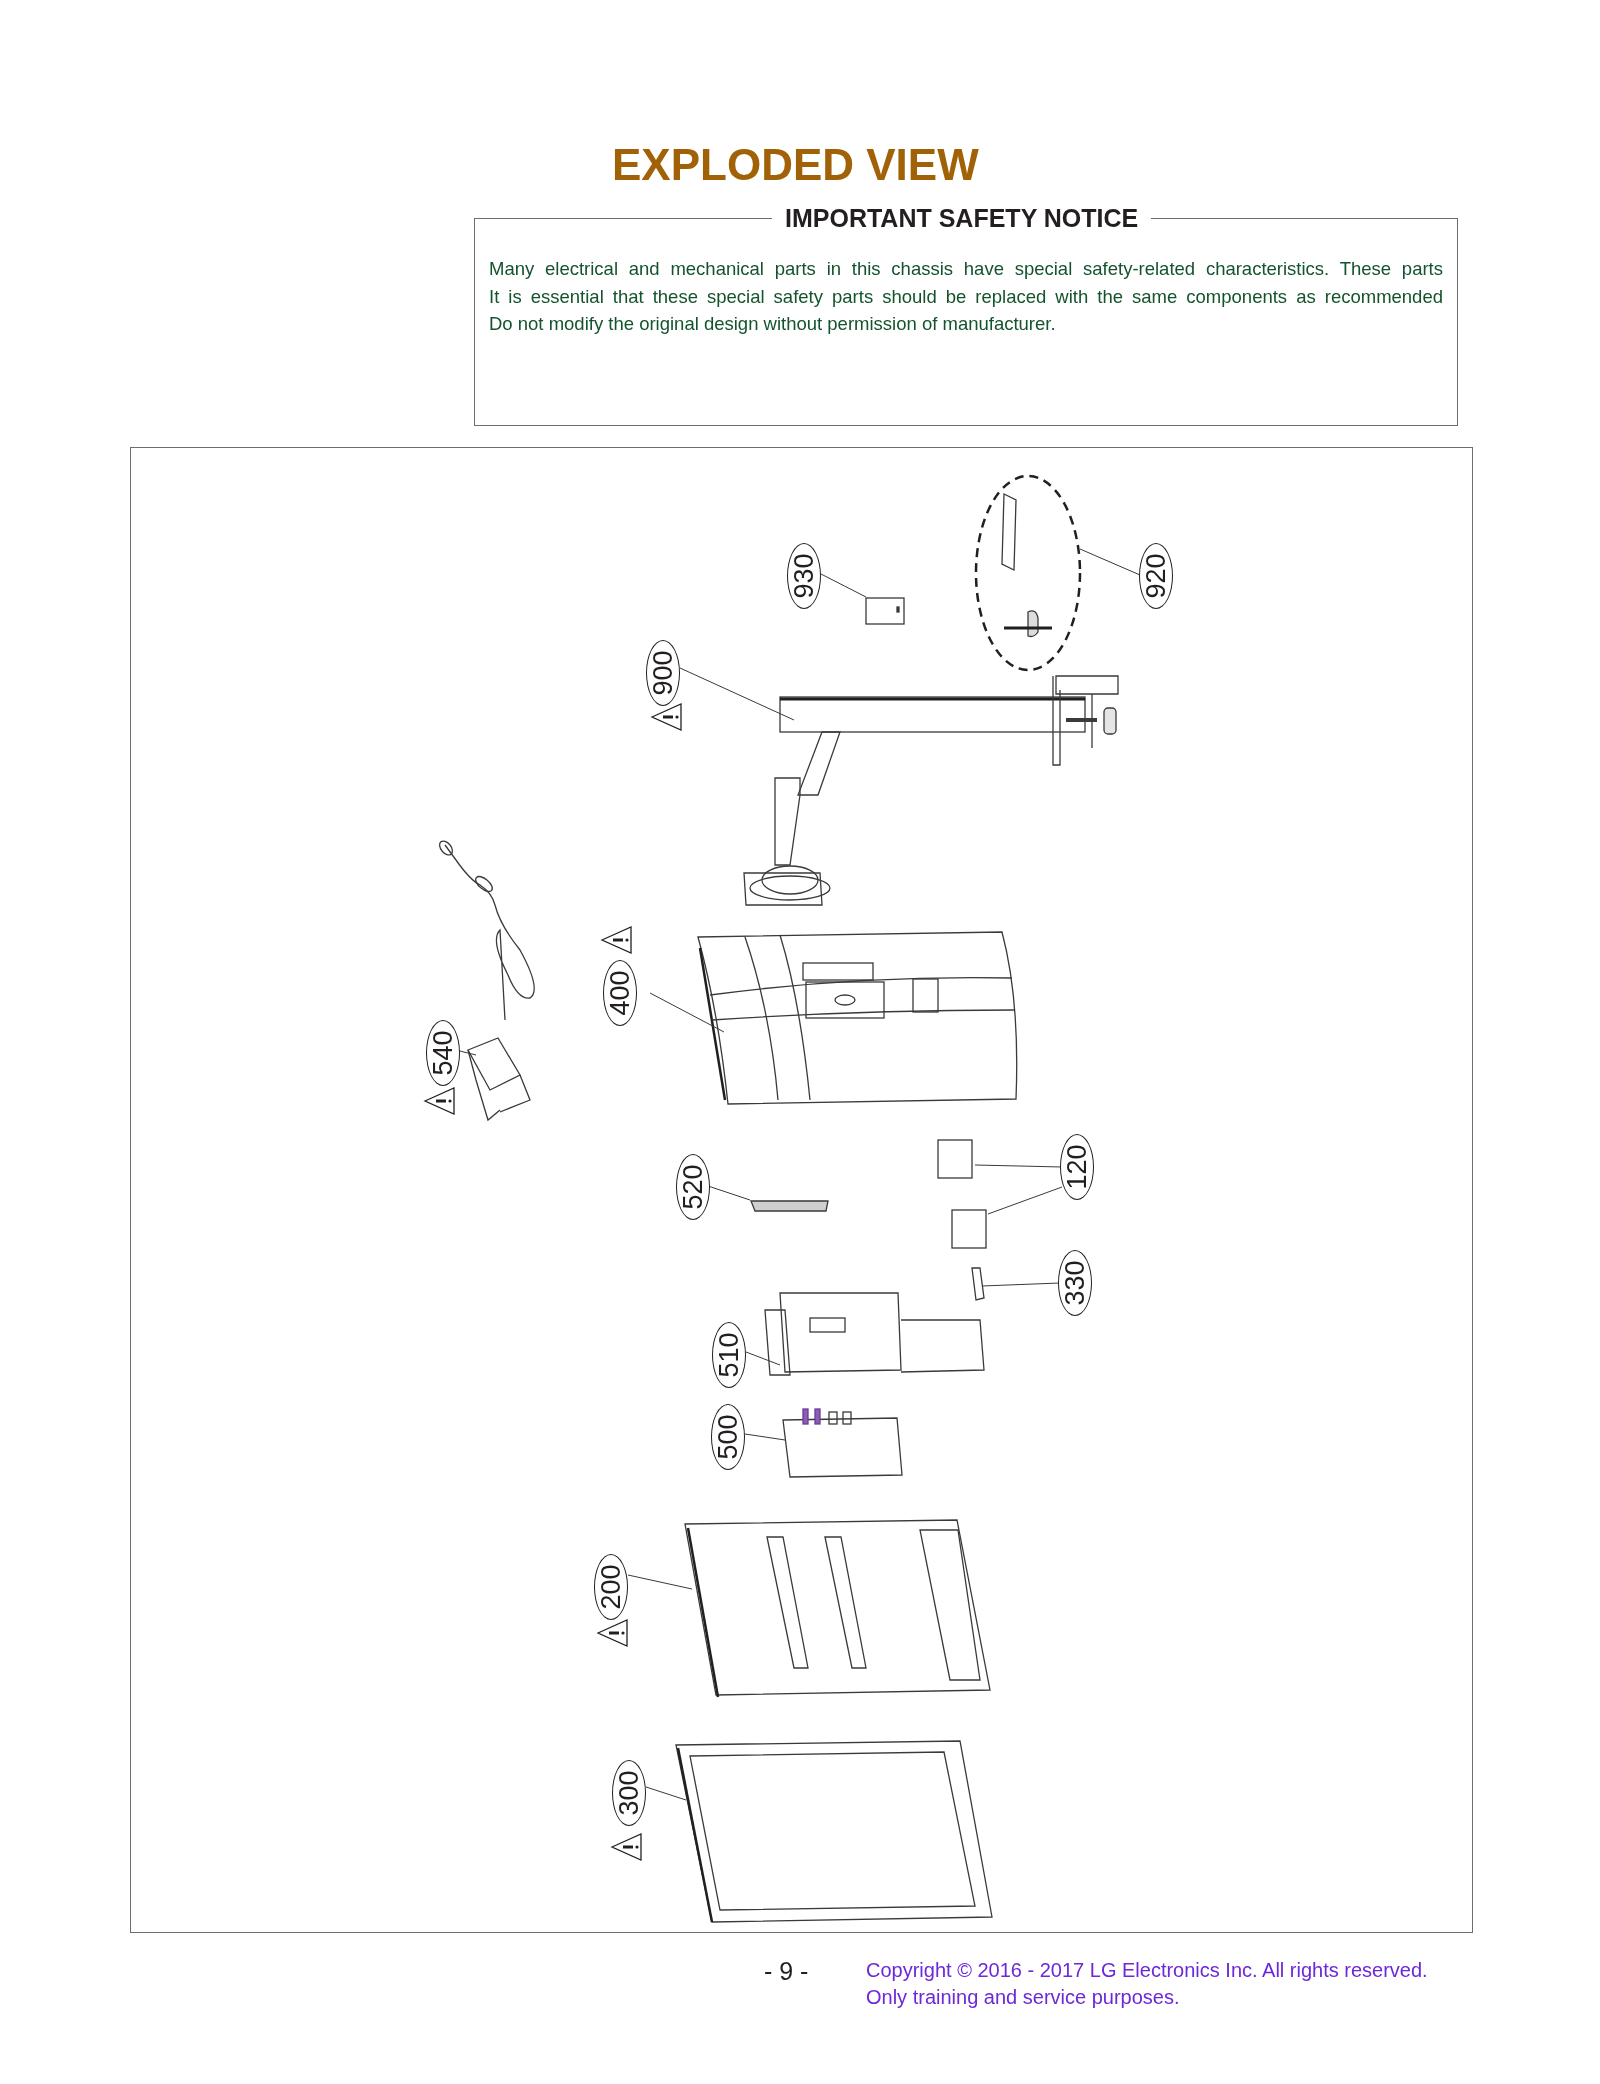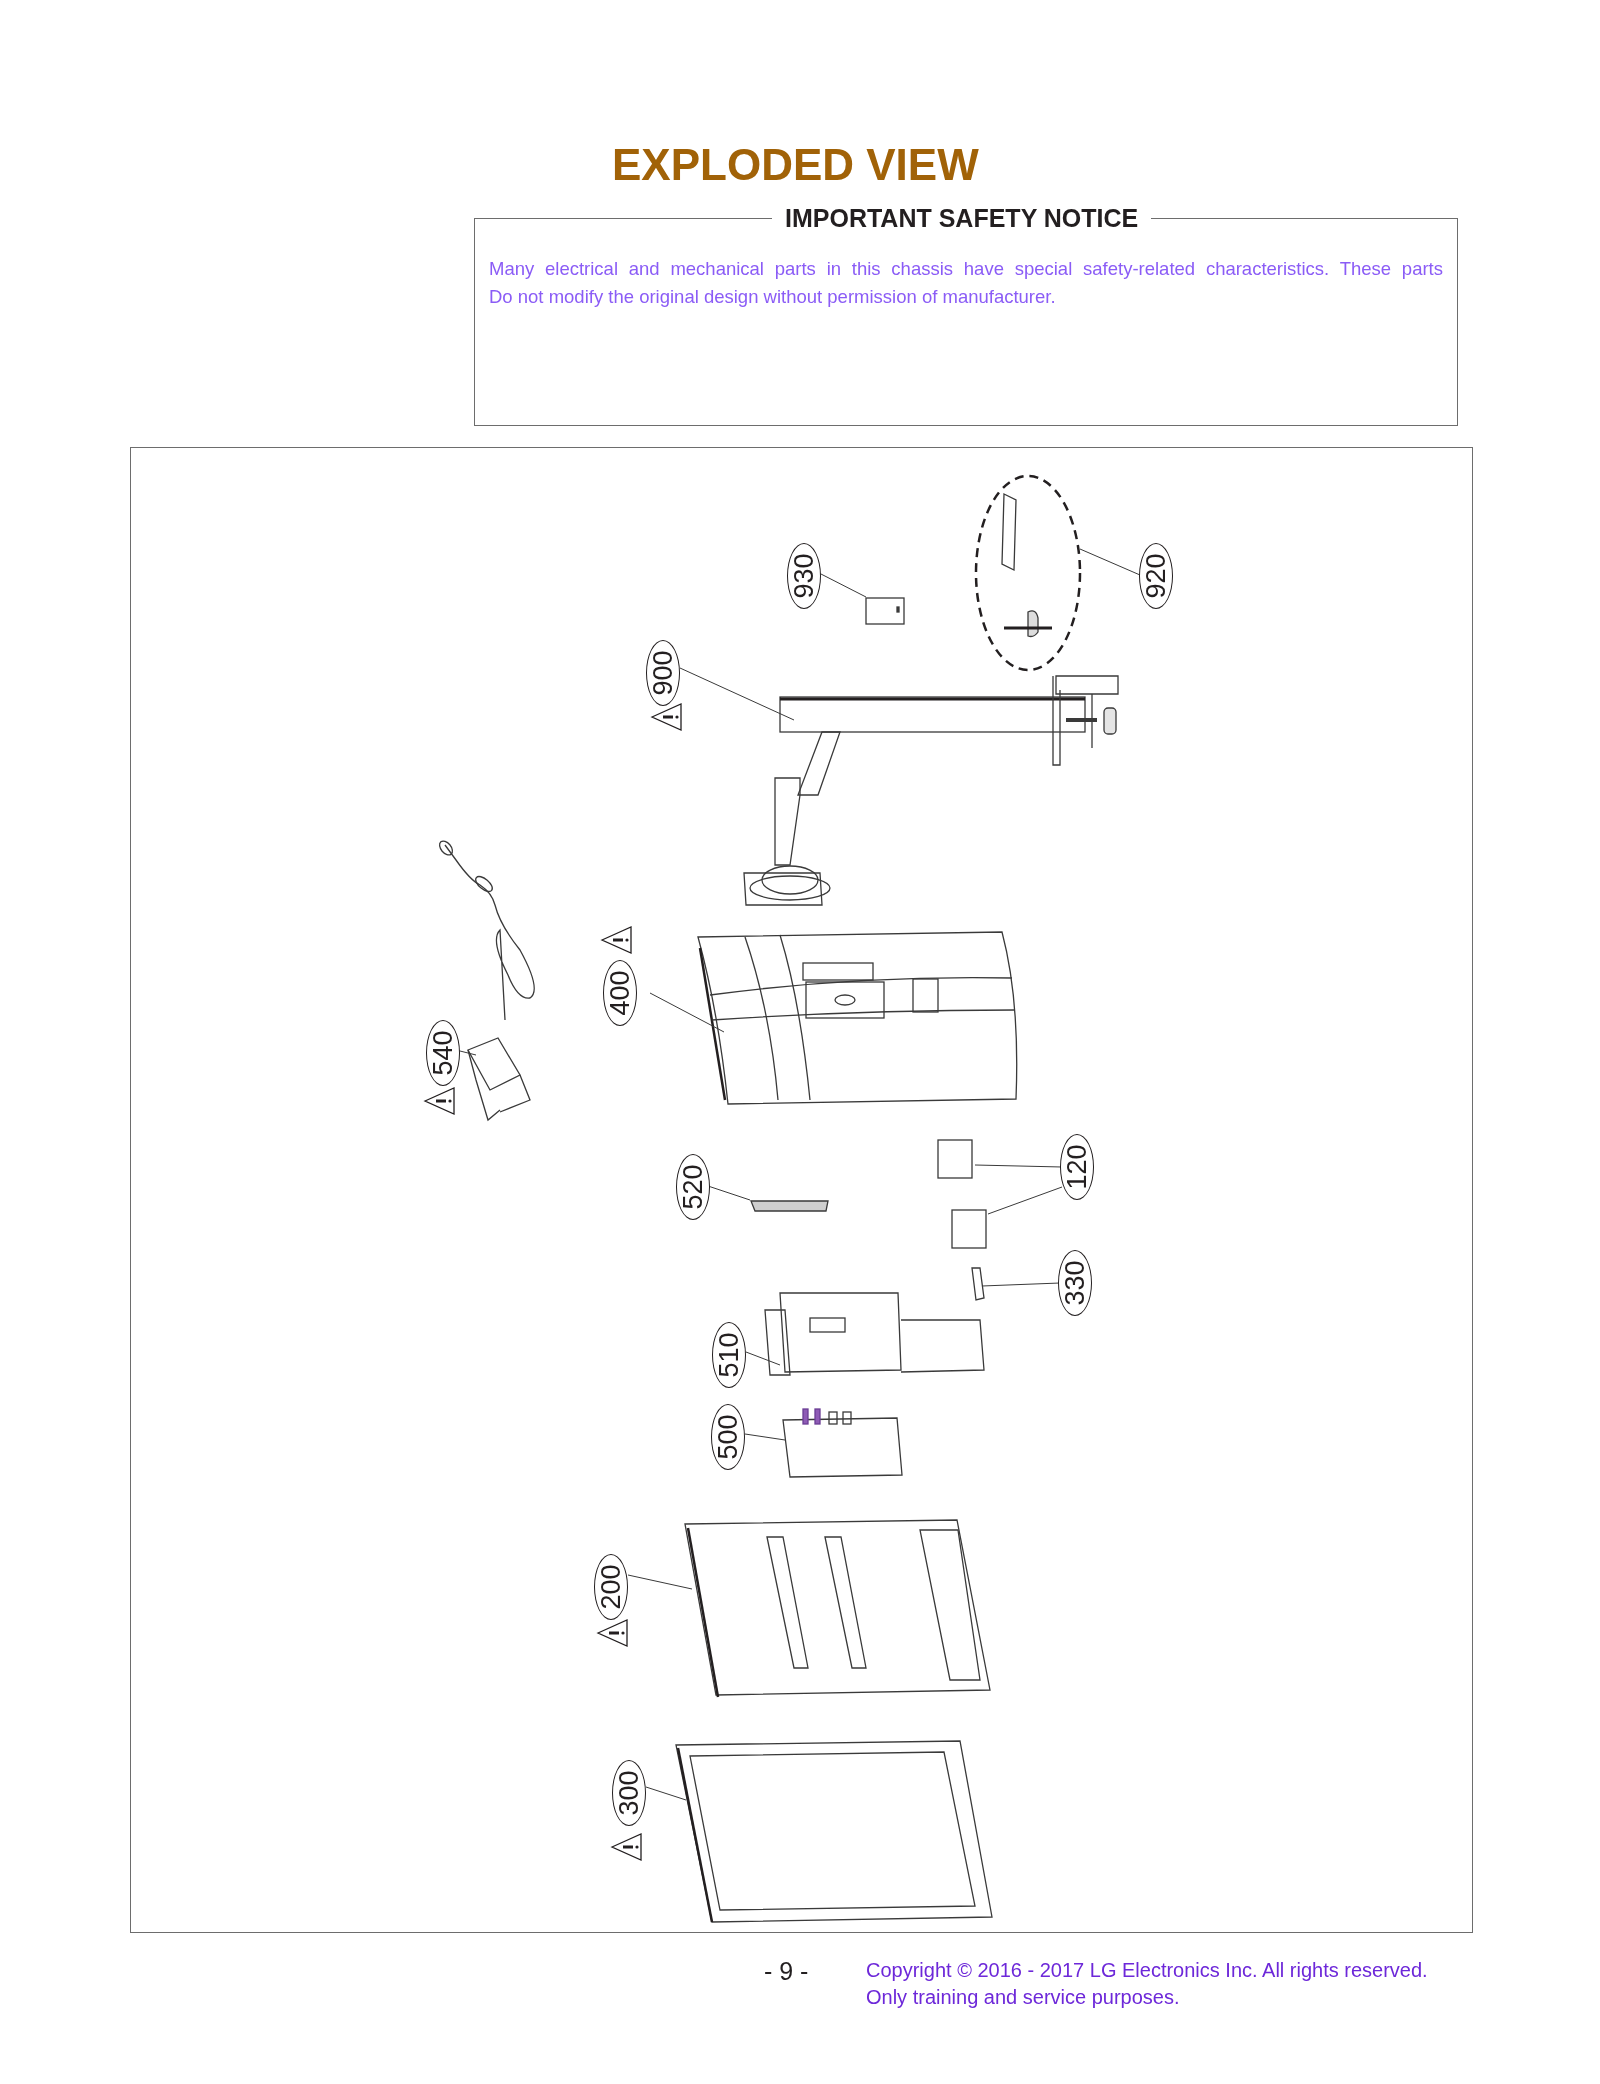--- a/index.html
+++ b/index.html
@@ -5,21 +5,21 @@
   html, body { margin:0; padding:0; background:#fff; }
   body { width:1600px; height:2084px; position:relative; overflow:hidden;
          font-family:"Liberation Sans", sans-serif; color:#231f20; }
   .title { position:absolute; left:612px; top:140px; font-size:44px; font-weight:bold;
            letter-spacing:0px; color:#a16207; margin:0; }
   .notice { position:absolute; left:474px; top:218px; width:984px; height:208px;
             border:1.5px solid #6d6d6d; box-sizing:border-box; }
   .notice-heading { position:absolute; left:297px; top:-15px; background:#fff; padding:0 13px;
             font-size:25px; font-weight:bold; color:#231f20; white-space:nowrap; }
   .notice-body { position:absolute; left:14px; top:36px; width:954px; font-size:18.5px;
-            line-height:27.5px; color:#8b5cf6; }
+            line-height:27.5px; color:#14532d; }
   .notice-body p { margin:0; text-align:justify; text-align-last:left; }
   .notice-body p.full { text-align-last:justify; }
   .tri-inline { display:inline-block; vertical-align:-2px; margin:0 14px 0 4px; }
   .frame { position:absolute; left:130px; top:447px; width:1343px; height:1486px;
            border:1.5px solid #6d6d6d; box-sizing:border-box; }
   .diagram { position:absolute; left:0; top:0; width:1600px; height:2084px; pointer-events:none; }
   .label { position:absolute; width:34px; height:66px; border:1.5px solid #231f20; border-radius:50%;
            box-sizing:border-box; background:#fff; }
   .label span { position:absolute; left:50%; top:50%; transform:translate(-50%,-50%) rotate(-90deg);
            font-size:27px; color:#231f20; white-space:nowrap; line-height:1; }
@@ -29,20 +29,21 @@
 </style>
 </head>
 <body>
 
 <h1 class="title">EXPLODED VIEW</h1>
 
 <div class="notice">
   <div class="notice-heading">IMPORTANT SAFETY NOTICE</div>
   <div class="notice-body">
     <p class="full">Many electrical and mechanical parts in this chassis have special safety-related characteristics. These parts</p>
+    <p class="full">It is essential that these special safety parts should be replaced with the same components as recommended</p>
     <p>Do not modify the original design without permission of manufacturer.</p>
   </div>
 </div>
 
 <div class="frame"></div>
 
 <svg class="diagram" viewBox="0 0 1600 2084" xmlns="http://www.w3.org/2000/svg">
   <g fill="none" stroke="#3a3a3a" stroke-width="1.3">
 
     <g>

